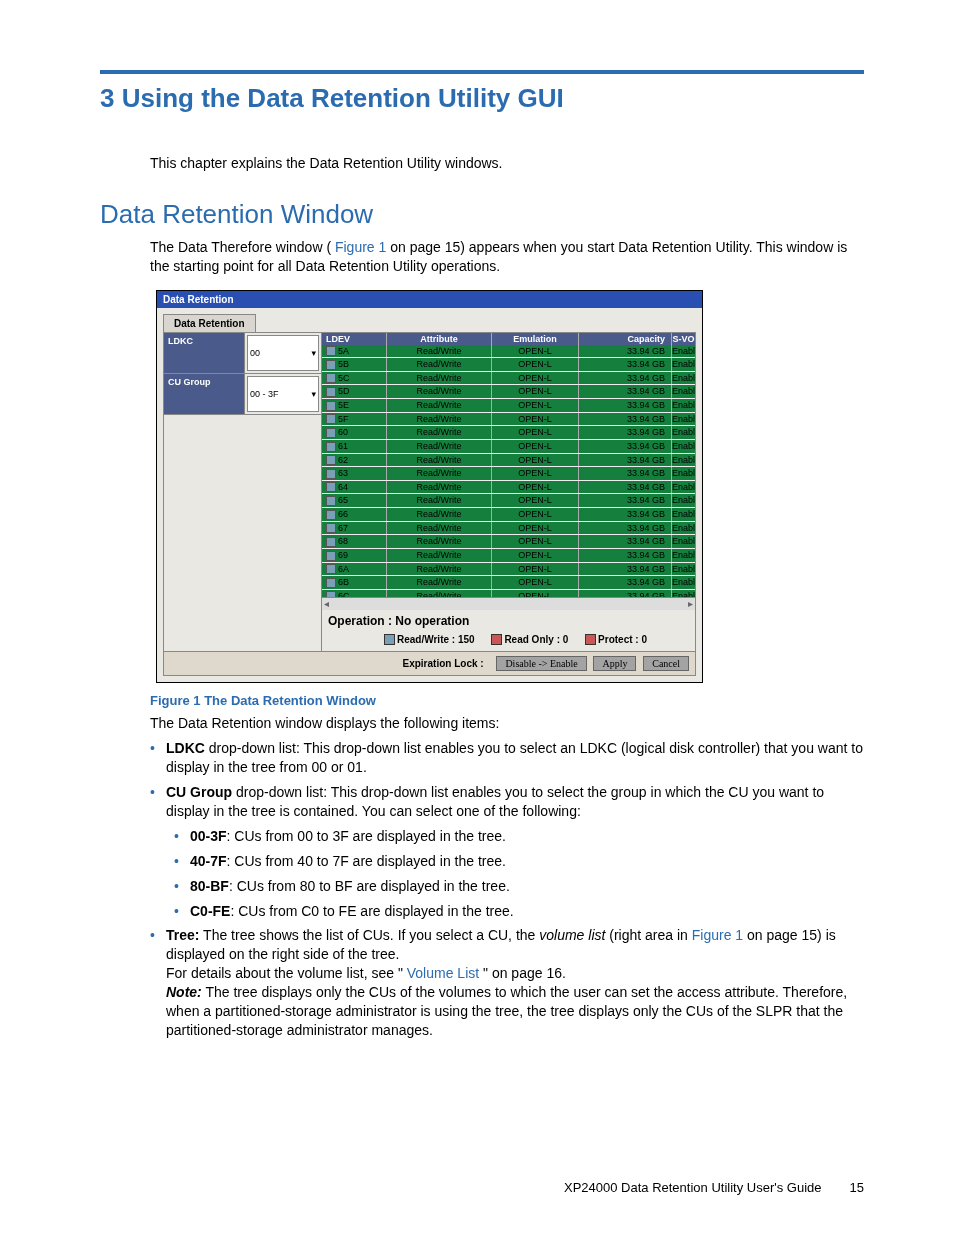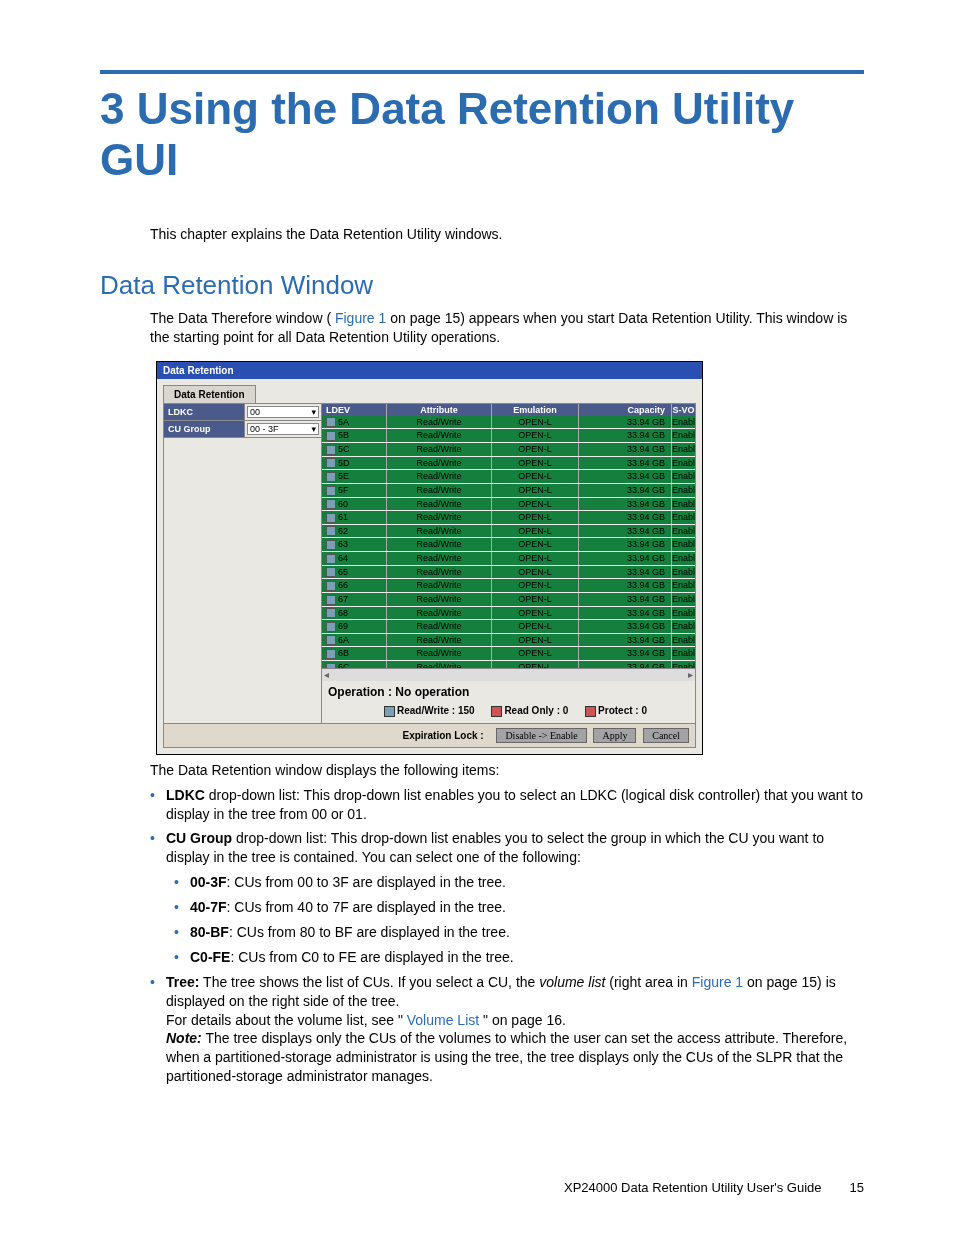--- a/index.html
+++ b/index.html
@@ -16,21 +16,21 @@
     position: relative;
     min-height: 1235px;
   }
   .topbar {
     height: 4px;
     background: #2b6cb0;
     margin-bottom: 10px;
   }
   h1.chapter {
     font-family: Verdana, Arial, sans-serif;
-    font-size: 44px;
+    font-size: 26px;
     color: #2b6cb0;
     font-weight: bold;
     margin: 4px 0 40px 0;
     line-height: 1.15;
   }
   h2.section {
     font-family: Verdana, Arial, sans-serif;
     font-size: 26px;
     color: #2b6cb0;
     font-weight: normal;
@@ -82,21 +82,21 @@
   .workspace { margin: 0 6px 6px 6px; border: 1px solid #888; background: #e9e8e3; }
   .ws-top { display: flex; }
   .left-col { width: 164px; }
   .sel-row { display: flex; border-bottom: 1px solid #888; }
   .sel-label {
     width: 72px; background: #4a5a8a; color: #fff; font-weight: bold;
     padding: 3px 4px; border-right: 1px solid #888;
   }
   .sel-val {
     flex: 1; display: flex; align-items: center; justify-content: space-between;
-    background: #fff; border: 1px solid #888; margin: 2px; padding: 0 2px;
+    background: #fff; border: 1px solid #888; margin: 2px; padding: 12px 2px;
   }
   .tree {
     background: #fff; border: 1px solid #888; margin: 2px; height: 238px;
     padding: 2px 2px; font-size: 9px; line-height: 12px;
   }
   .tree-item { white-space: nowrap; }
   .tree-item.sel span.lbl { background: #2a4fb2; color: #fff; padding: 0 2px; }
   .tree-item .i { display: inline-block; width: 10px; text-align: center; color: #b09030; }
   .grid { flex: 1; border-left: 1px solid #888; display: flex; flex-direction: column; }
   .thead, .trow { display: flex; }
@@ -325,20 +325,21 @@
       </div>
       <div class="btnbar">
         <span class="gh">Expiration Lock :</span>
         <button>Disable -&gt; Enable</button>
         <button>Apply</button>
         <button>Cancel</button>
       </div>
     </div>
   </div>
 
+  <div class="figcap">Figure 1 The Data Retention Window</div>
 
   <p class="body">The Data Retention window displays the following items:</p>
 
   <ul class="bullets">
     <li>
       <span class="bold">LDKC</span>
       <span> drop-down list: This drop-down list enables you to select an LDKC (logical disk controller) that you want to display in the tree from 00 or 01.</span>
     </li>
     <li>
       <span class="bold">CU Group</span>

